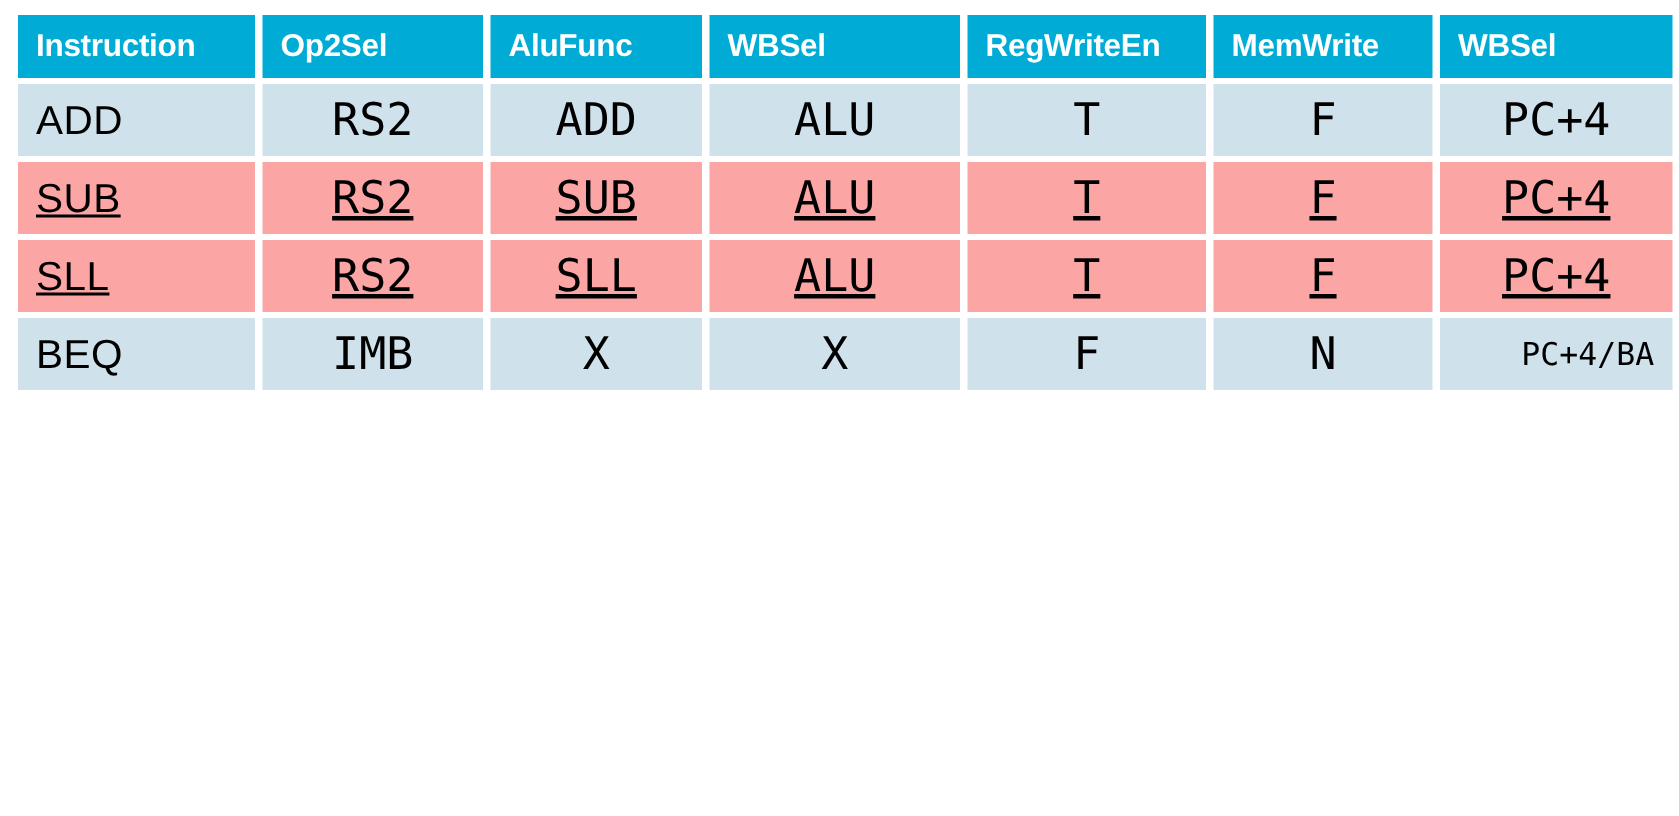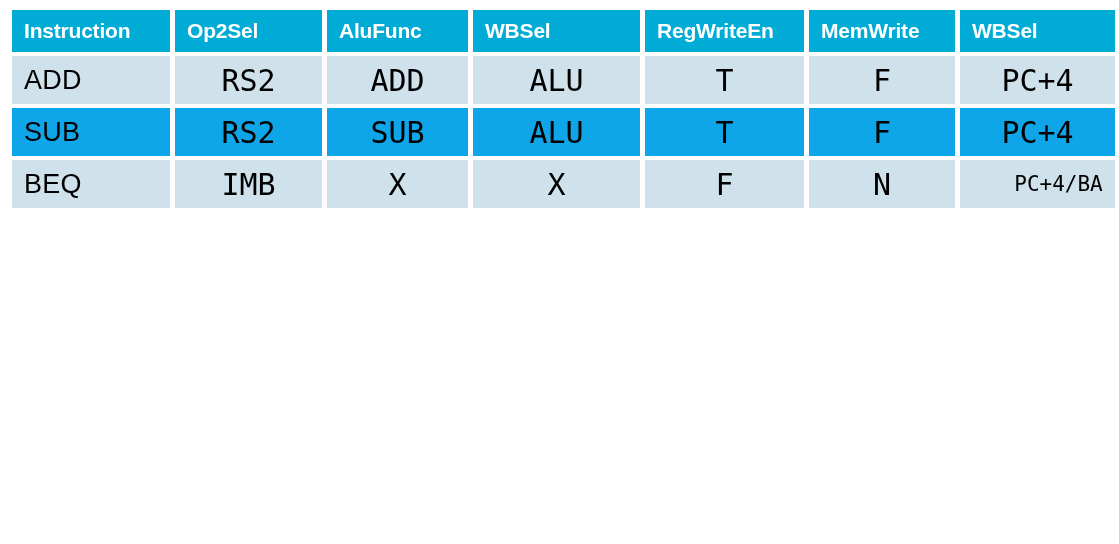--- a/index.html
+++ b/index.html
@@ -60,21 +60,21 @@
 
   tbody td.instr-cell {
     font-family: "Liberation Sans", sans-serif;
     font-size: 27px;
     text-align: left;
     padding-left: 12px;
     letter-spacing: 0.3px;
   }
 
   tbody tr.row-odd td  { background: #CFE2EC; }
-  tbody tr.row-even td { background: #0ea5e9; }
+  tbody tr.row-even td { background: #fca5a5; text-decoration: underline; }
 
   td.small-val {
     font-size: 21px;
     letter-spacing: 0px;
     padding-left: 42px;
   }
 
   
   col.c-instr  { width: 158px; }
   col.c-op2    { width: 147px; }
@@ -125,20 +125,29 @@
         <td class="instr-cell">SUB</td>
         <td>RS2</td>
         <td>SUB</td>
         <td>ALU</td>
         <td>T</td>
         <td>F</td>
         <td>PC+4</td>
       </tr>
 
 
+      <tr class="row-even">
+        <td class="instr-cell">SLL</td>
+        <td>RS2</td>
+        <td>SLL</td>
+        <td>ALU</td>
+        <td>T</td>
+        <td>F</td>
+        <td>PC+4</td>
+      </tr>
 
 
 
       <tr class="row-odd">
         <td class="instr-cell">BEQ</td>
         <td>IMB</td>
         <td>X</td>
         <td>X</td>
         <td>F</td>
         <td>N</td>

